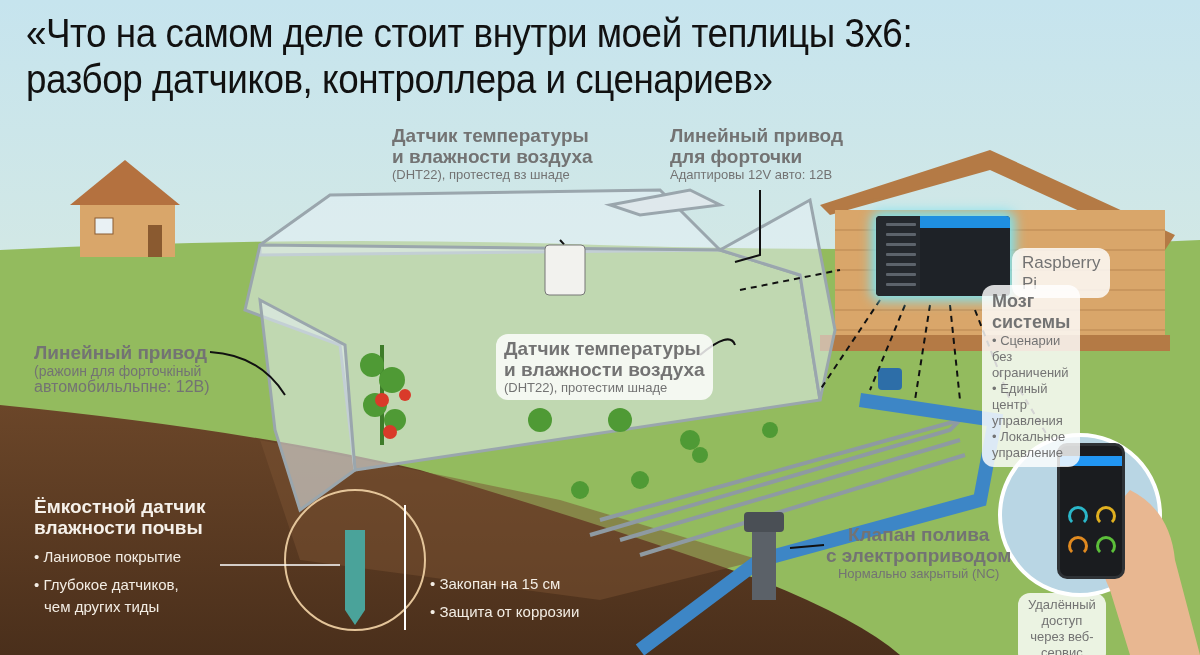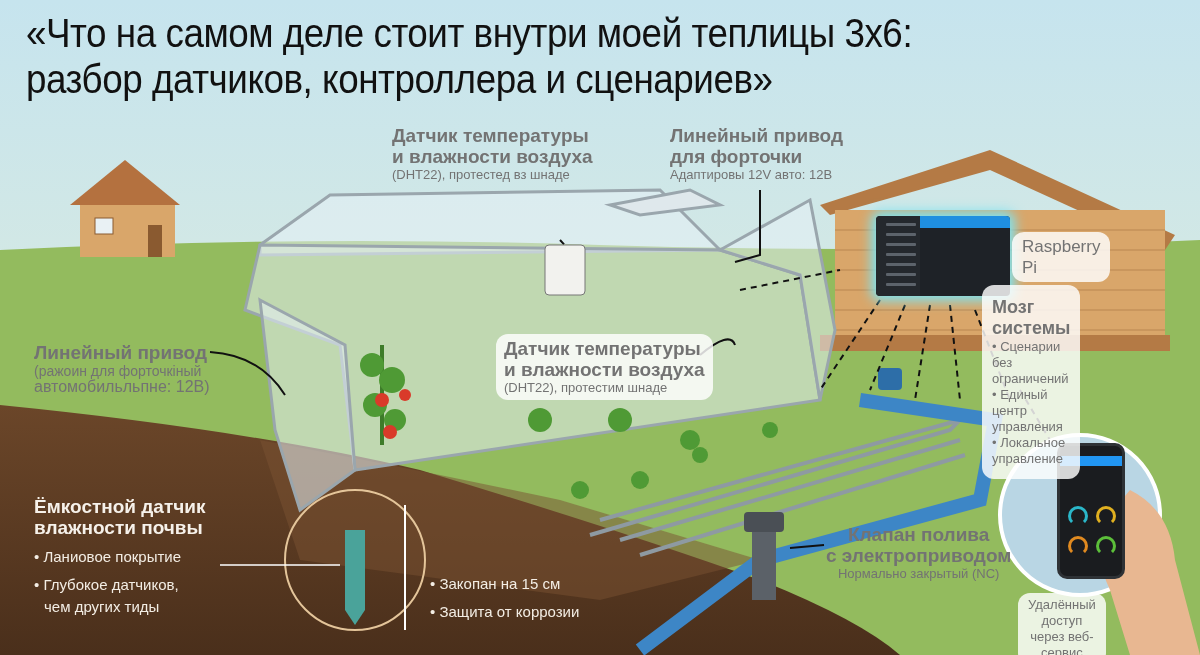--- a/index.html
+++ b/index.html
@@ -178,25 +178,25 @@
     <div class="s" style="font-size:14px;">(ражоин для форточкіный</div>
     <div class="s" style="font-size:16px;">автомобильльпне: 12В)</div>
   </div>
 
   <div class="label bubble" style="left:496px;top:334px;padding:4px 8px;">
     <div class="h">Датчик температуры</div>
     <div class="h">и влажности воздуха</div>
     <div class="s">(DHT22), протестим шнаде</div>
   </div>
 
-  <div class="label bubble" style="left:1012px;top:232px;padding:4px 10px;">
+  <div class="label bubble" style="left:1012px;top:248px;padding:4px 10px;">
     <div class="h" style="font-weight:normal;font-size:17px;">Raspberry Pi</div>
   </div>
 
-  <div class="label bubble" style="left:982px;top:285px;padding:12px 10px;">
+  <div class="label bubble" style="left:982px;top:285px;padding:6px 10px;">
     <div class="h" style="font-size:18px;">Мозг системы</div>
     <div class="s" style="font-size:13px;">• <span>Сценарии без ограничений</span></div>
     <div class="s" style="font-size:13px;">• <span>Единый центр управления</span></div>
     <div class="s" style="font-size:13px;">• <span>Локальное управление</span></div>
   </div>
 
   <div class="label light" style="left:34px;top:496px;">
     <div class="h">Ёмкостной датчик</div>
     <div class="h">влажности почвы</div>
     <div class="bul" style="margin-top:8px;">• <span>Ланиовое покрытие</span></div>

